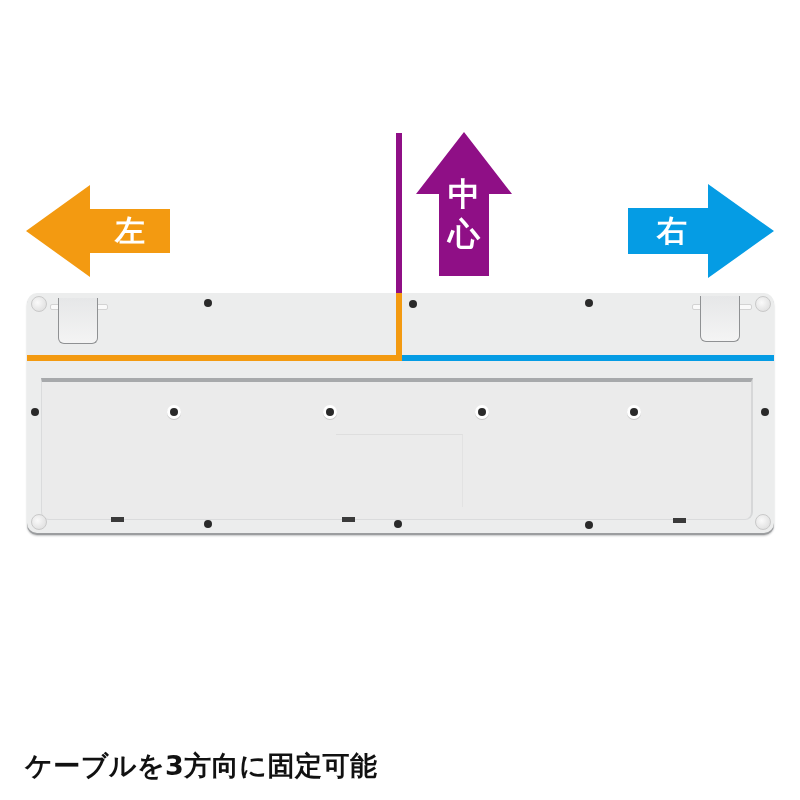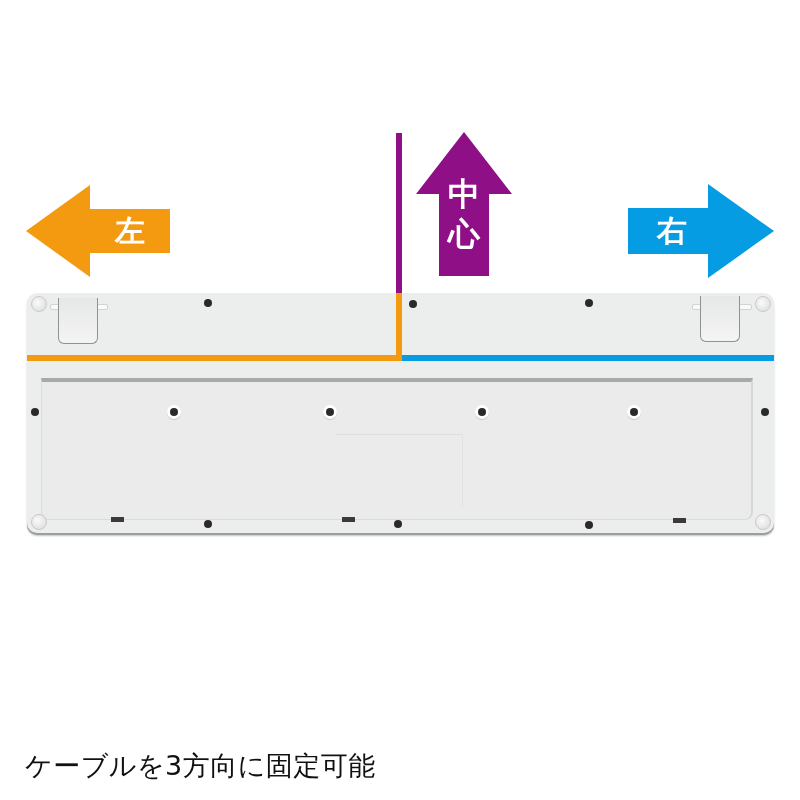--- a/index.html
+++ b/index.html
@@ -7,21 +7,21 @@
   .abs { position:absolute; }
   .arrow-label { position:absolute; color:#ffffff; font-weight:bold; font-size:30px; line-height:1; text-align:center; }
   .kb { position:absolute; left:27px; top:293px; width:747px; height:240px; background:#eceded; border-radius:10px; box-shadow: 0 2px 0 #9b9d9f, 0 3px 2px #c3c4c5; }
   .kb-inner { position:absolute; left:41px; top:378px; width:712px; height:142px; background:#ebebeb; border-top:4px solid #a7a9ab; border-right:2px solid #d6d7d8; border-left:1px solid #dadbdc; border-bottom:1px solid #dadbdc; border-radius:0 0 8px 8px; box-sizing:border-box; }
   .foot { position:absolute; width:14px; height:14px; border-radius:50%; background:radial-gradient(circle at 40% 40%, #fafafa, #d9d9d9); border:1px solid #c9c9c9; }
   .screw { position:absolute; width:8px; height:8px; border-radius:50%; background:#2a2a2a; }
   .screw.ring { box-shadow:0 0 0 3px #ffffff, 0 1px 0 3px #c8c8c8; }
   .slot { position:absolute; width:13px; height:5px; background:#3a3a3a; }
   .stand { position:absolute; width:40px; height:46px; border:1.5px solid #8f9193; border-top:none; border-radius:0 0 6px 6px; background:linear-gradient(#e6e7e8,#f4f4f4); box-sizing:border-box; }
   .stand-hinge { position:absolute; height:4px; background:#fafafa; border:1px solid #d3d3d3; border-radius:2px; }
-  .caption { position:absolute; left:25px; top:748px; font-size:27px; font-weight:normal; color:#111; letter-spacing:0.5px; }
+  .caption { position:absolute; left:25px; top:748px; font-size:27px; font-weight:bold; color:#111; letter-spacing:0.5px; }
 </style>
 </head>
 <body>
 
 <div class="abs" style="left:26px; top:185px; width:148px; height:92px;">
   <svg width="148" height="92" viewBox="0 0 148 92">
     <polygon points="0,46 64,0 64,24 144,24 144,68 64,68 64,92" fill="#f39a11"></polygon>
   </svg>
   <span class="arrow-label" style="left:84px; top:31px; width:40px;">左</span>
 </div>

